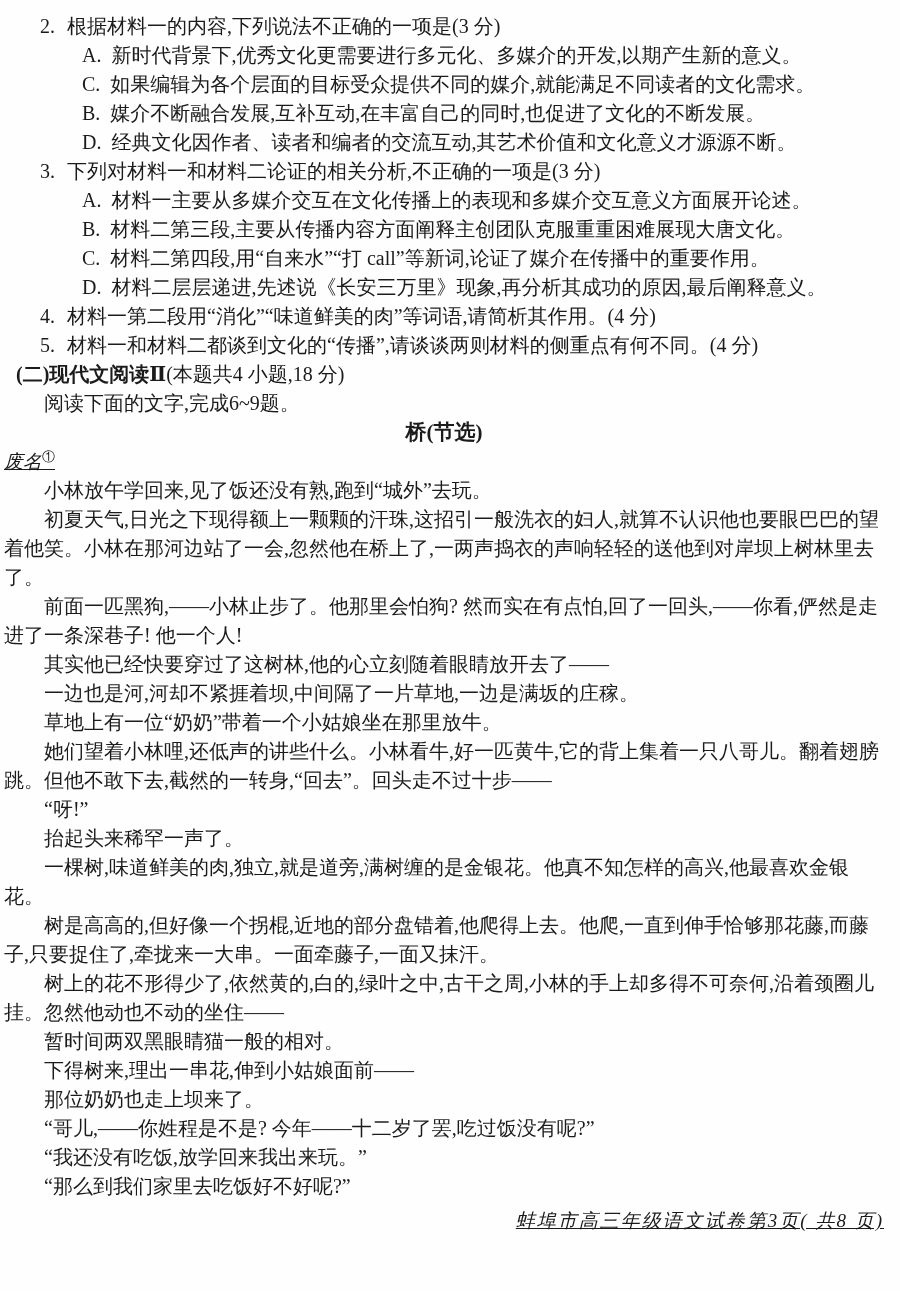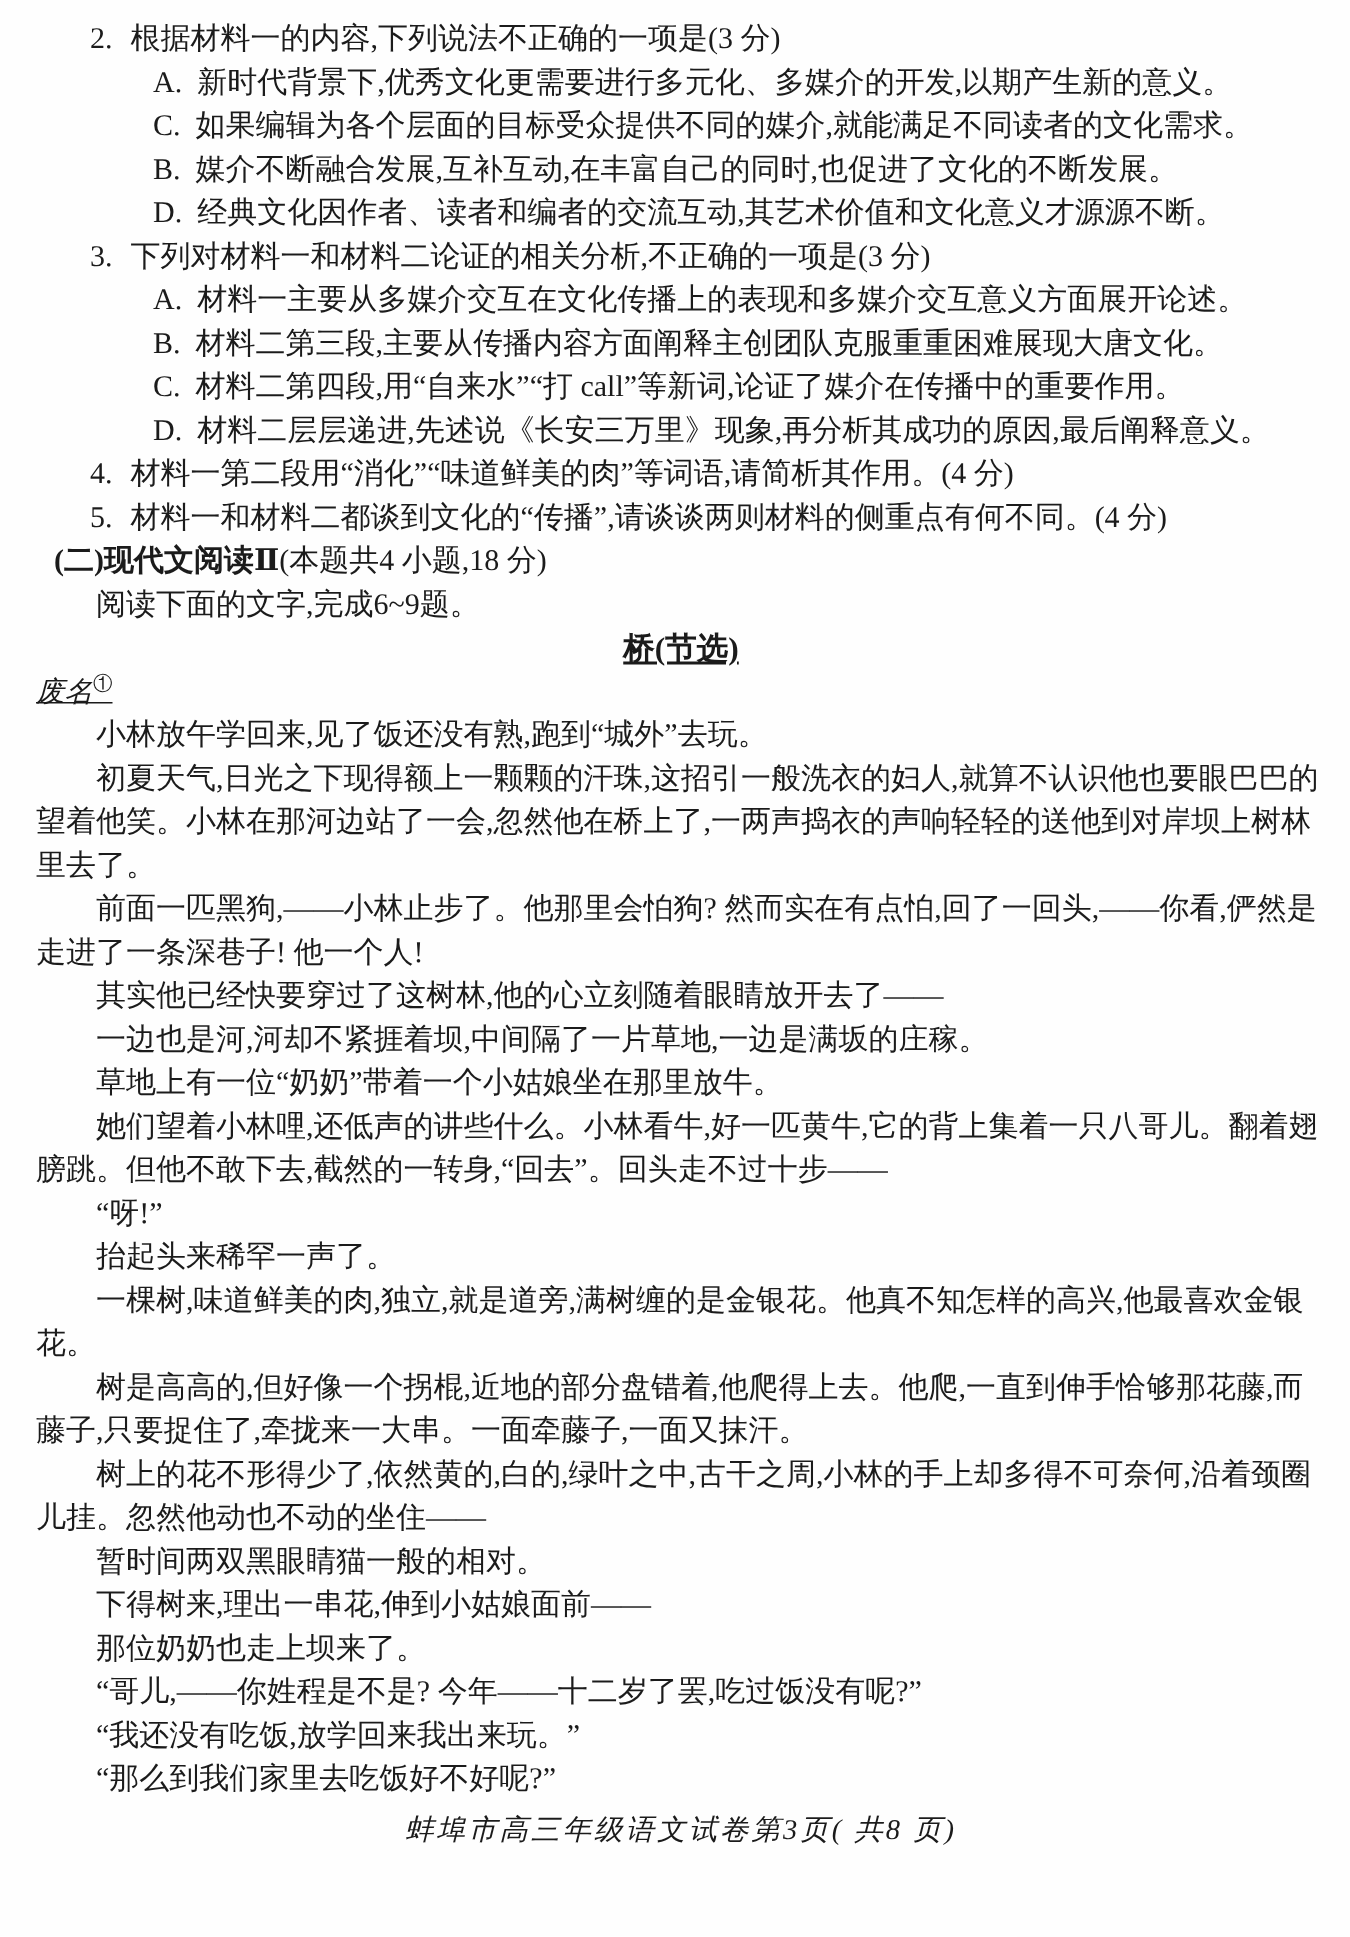--- a/index.html
+++ b/index.html
@@ -7,55 +7,55 @@
   .page {
     position: relative;
     width: 900px;
     height: 1291px;
     margin: 0 auto;
     background: #fefefe;
     color: #1b1b1b;
     font-family: "Liberation Serif", "DejaVu Serif", serif;
     font-size: 20px;
     line-height: 29px;
-    padding: 12px 16px 0 24px;
+    padding: 12px 16px 0 4px;
     overflow: hidden;
   }
   .line { white-space: normal; }
   .q-stem { padding-left: 36px; }
   .q-stem .q-num { margin-right: 12px; }
   .q-option { padding-left: 78px; }
   .q-option .opt-label { margin-right: 10px; }
   .sec-head .sec-title { font-weight: bold; margin-left: 12px; }
   .instruction { text-indent: 2em; }
   .passage-title {
     text-align: center;
     font-weight: bold;
     font-size: 21px;
-    text-decoration: underline;
   }
   .passage-author {
     text-align: left;
     font-size: 19px;
     font-style: italic;
     text-decoration: underline;
   }
   .passage-author sup {
     font-size: 13px;
     vertical-align: super;
     line-height: 0;
     font-style: normal;
   }
   .para { text-indent: 2em; }
   .footer-line {
-    text-align: center;
+    text-align: right;
     font-size: 19px;
     font-style: italic;
     margin-top: 5px;
     letter-spacing: 2px;
+    text-decoration: underline;
   }
 </style>
 </head>
 <body>
 
 <div class="page">
 
   <div class="line q-stem">
     <span class="q-num">2.</span><span>根据材料一的内容,下列说法不正确的一项是(3 分)</span>
   </div>

